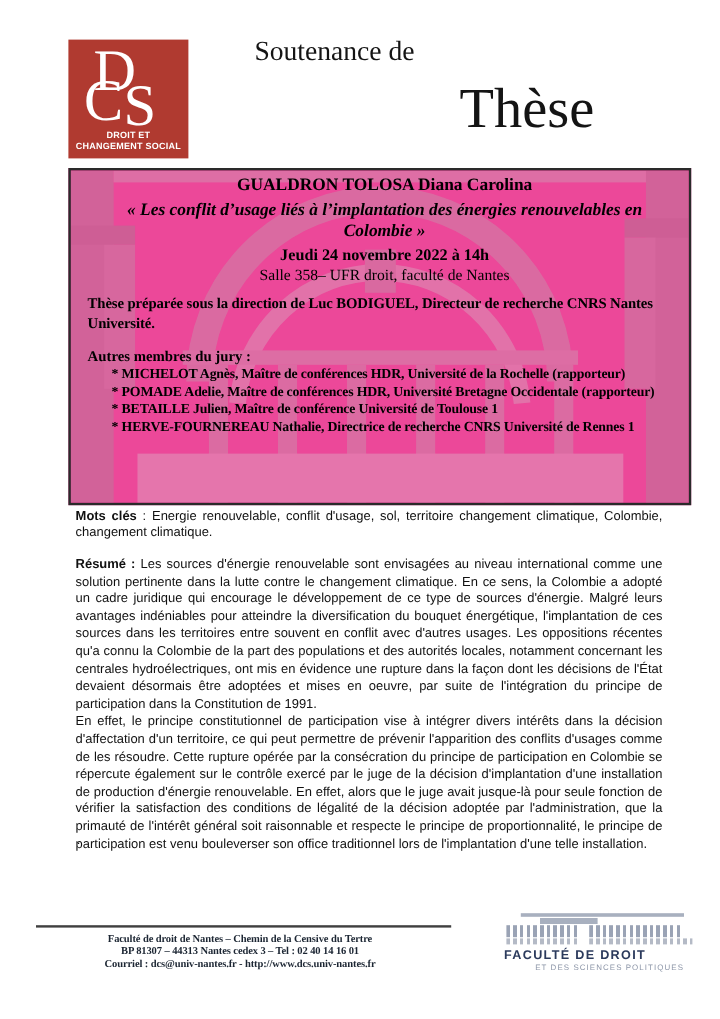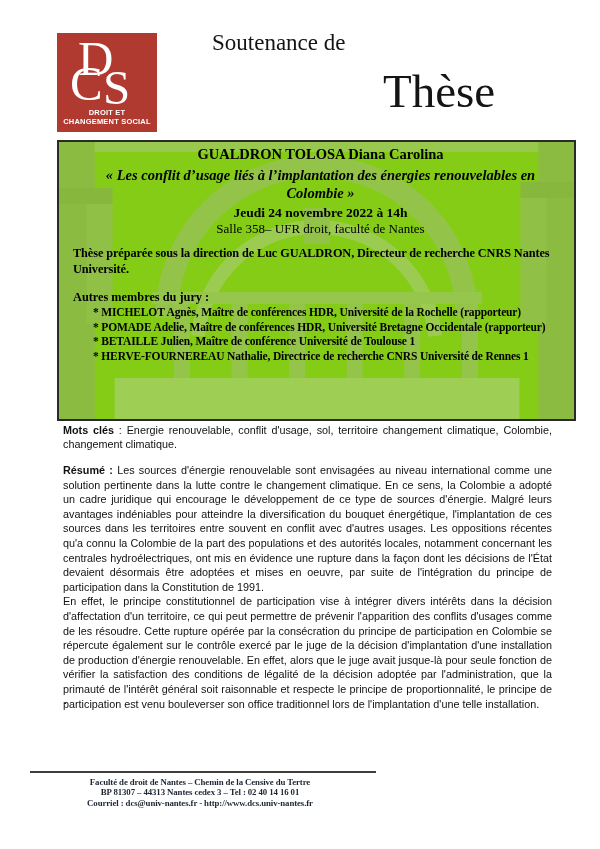--- a/index.html
+++ b/index.html
@@ -23,21 +23,21 @@
     position:absolute; bottom:6px; left:0; width:100%; text-align:center;
     font-family:"Liberation Sans",sans-serif; font-weight:700; font-size:7.5px;
     line-height:9px; color:#fff; letter-spacing:.2px;
   }
   .header-subtitle { position:absolute; left:212px; top:30px; font-size:23px; color:#141414; }
   .page-title { position:absolute; left:383px; top:64px; font-size:47px; color:#141414; }
 
   
   .box {
     position:absolute; left:57px; top:140px; width:519px; height:281px;
-    border:2px solid #2a2a2a; overflow:hidden; background:#84cc16;
+    border:2px solid #2a2a2a; overflow:hidden; background:#ec4899;
   }
   .box-bg { position:absolute; left:0; top:0; width:100%; height:100%; opacity:.32; }
   .box-content { position:relative; padding:4px 6px 0 14px; }
   .candidate { text-align:center; font-weight:700; font-size:14.5px; line-height:17px; }
   .thesis-title { text-align:center; font-weight:700; font-style:italic; font-size:14.5px; line-height:18px; margin-top:3px; padding:0 26px; }
   .defense-date { text-align:center; font-weight:700; font-size:13.5px; line-height:15px; margin-top:3px; }
   .defense-location { text-align:center; font-size:13px; line-height:15px; margin-top:1px; }
   .direction { font-weight:700; font-size:12.3px; line-height:15.5px; margin-top:10px; padding-right:4px; letter-spacing:-.1px; }
   .jury-heading { font-weight:700; font-size:12.3px; line-height:15px; margin-top:13px; }
   .jury-list { list-style:none; font-weight:700; font-size:11.5px; line-height:14.6px; letter-spacing:-.15px; margin-left:20px; padding-right:2px; }
@@ -111,21 +111,21 @@
       <rect x="290" y="162" width="16" height="115" fill="#b8b8b8"></rect>
       <rect x="348" y="162" width="16" height="115" fill="#b8b8b8"></rect>
       <rect x="406" y="162" width="16" height="115" fill="#b8b8b8"></rect>
       <rect x="56" y="236" width="408" height="41" fill="#d6d6d6"></rect>
     </svg>
     <div class="box-content">
       <div class="candidate">GUALDRON TOLOSA Diana Carolina</div>
       <div class="thesis-title">« Les conflit d’usage liés à l’implantation des énergies renouvelables en Colombie »</div>
       <div class="defense-date">Jeudi 24 novembre 2022 à 14h</div>
       <div class="defense-location">Salle 358– UFR droit, faculté de Nantes</div>
-      <div class="direction">Thèse préparée sous la direction de Luc GUALDRON, Directeur de recherche CNRS Nantes Université.</div>
+      <div class="direction">Thèse préparée sous la direction de Luc BODIGUEL, Directeur de recherche CNRS Nantes Université.</div>
       <div class="jury-heading">Autres membres du jury :</div>
       <ul class="jury-list">
         <li>* MICHELOT Agnès, Maître de conférences HDR, Université de la Rochelle (rapporteur)</li>
         <li>* POMADE Adelie, Maître de conférences HDR, Université Bretagne Occidentale (rapporteur)</li>
         <li>* BETAILLE Julien, Maître de conférence Université de Toulouse 1</li>
         <li>* HERVE-FOURNEREAU Nathalie, Directrice de recherche CNRS Université de Rennes 1</li>
       </ul>
     </div>
   </div>
 
@@ -138,14 +138,30 @@
     <div>En effet, le principe constitutionnel de participation vise à intégrer divers intérêts dans la décision d'affectation d'un territoire, ce qui peut permettre de prévenir l'apparition des conflits d'usages comme de les résoudre. Cette rupture opérée par la consécration du principe de participation en Colombie se répercute également sur le contrôle exercé par le juge de la décision d'implantation d'une installation de production d'énergie renouvelable. En effet, alors que le juge avait jusque-là pour seule fonction de vérifier la satisfaction des conditions de légalité de la décision adoptée par l'administration, que la primauté de l'intérêt général soit raisonnable et respecte le principe de proportionnalité, le principe de participation est venu bouleverser son office traditionnel lors de l'implantation d'une telle installation.</div>
   </div>
   <div class="trailing-dot">.</div>
 
   <div class="footer-rule"></div>
   <div class="footer-address">
     <div>Faculté de droit de Nantes – Chemin de la Censive du Tertre</div>
     <div>BP 81307 – 44313 Nantes cedex 3 – Tel : 02 40 14 16 01</div>
     <div>Courriel : dcs@univ-nantes.fr - http://www.dcs.univ-nantes.fr</div>
   </div>
+  <div class="faculty-logo">
+    <div>
+      <div class="fac-roof"></div>
+      <div class="fac-block"></div>
+      <div class="fac-row1">
+          <div class="fac-r1a"></div>
+          <div class="fac-r1b"></div>
+        </div>
+      <div class="fac-row2">
+          <div class="fac-r2a"></div>
+          <div class="fac-r2b"></div>
+        </div>
+    </div>
+    <div class="fac-line1">FACULTÉ DE DROIT</div>
+    <div class="fac-line2">ET DES SCIENCES POLITIQUES</div>
+  </div>
 
 </div>
 
 </body></html>

